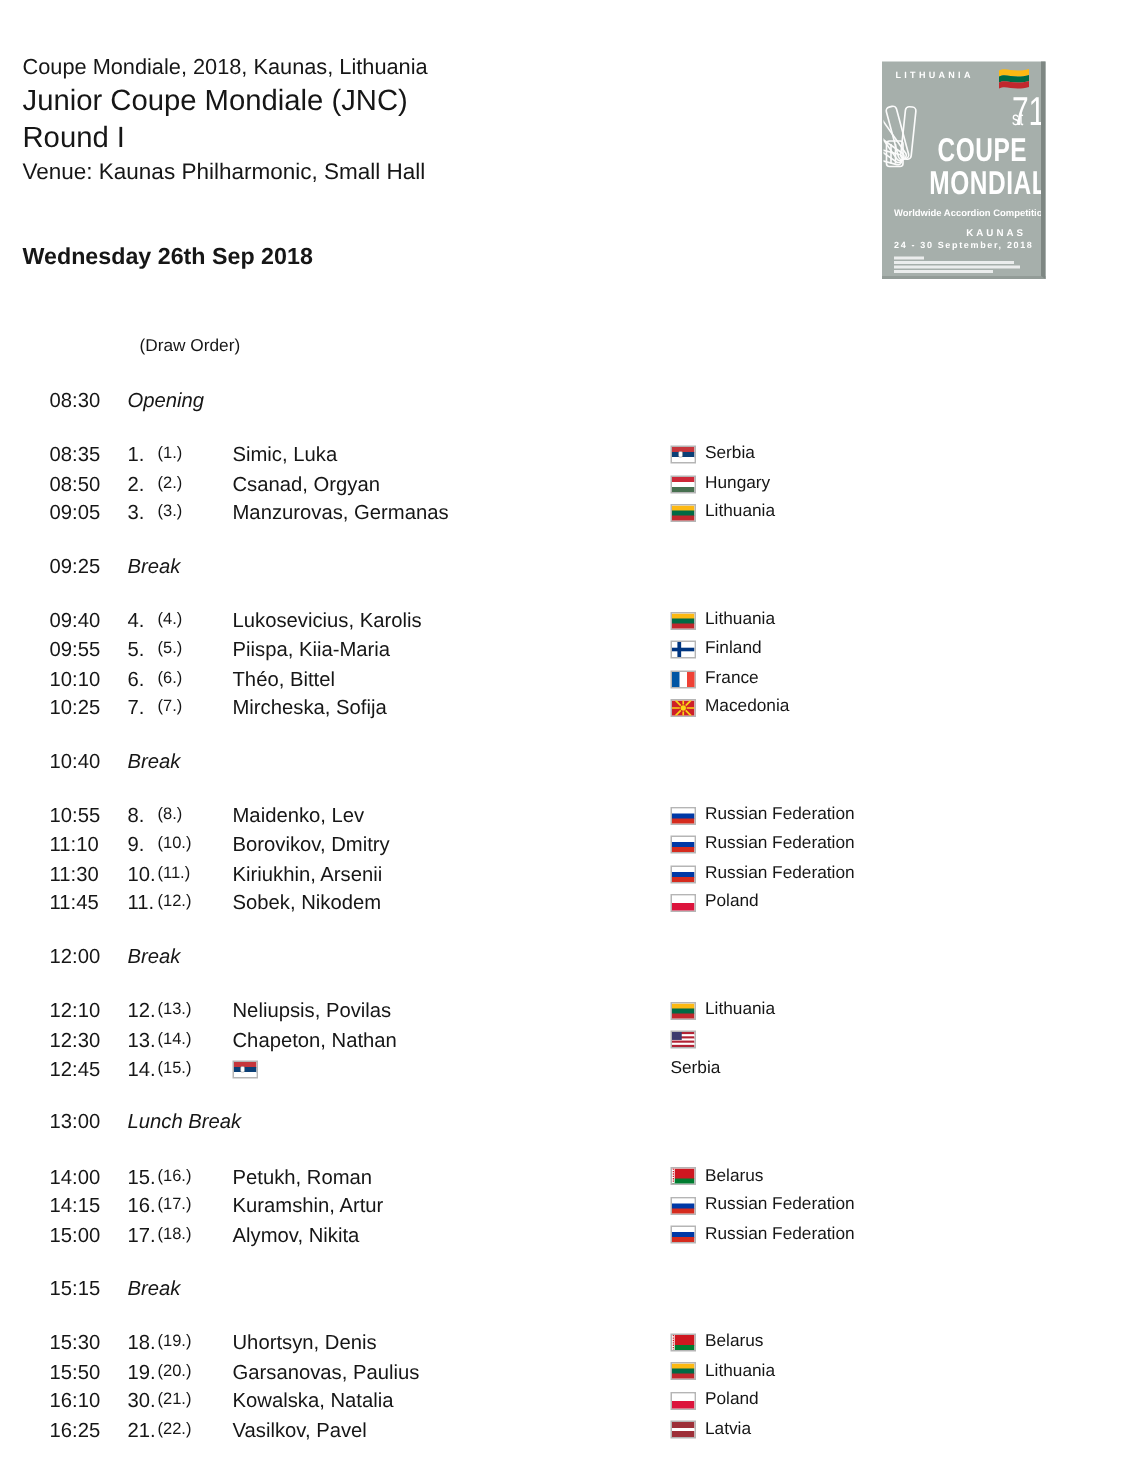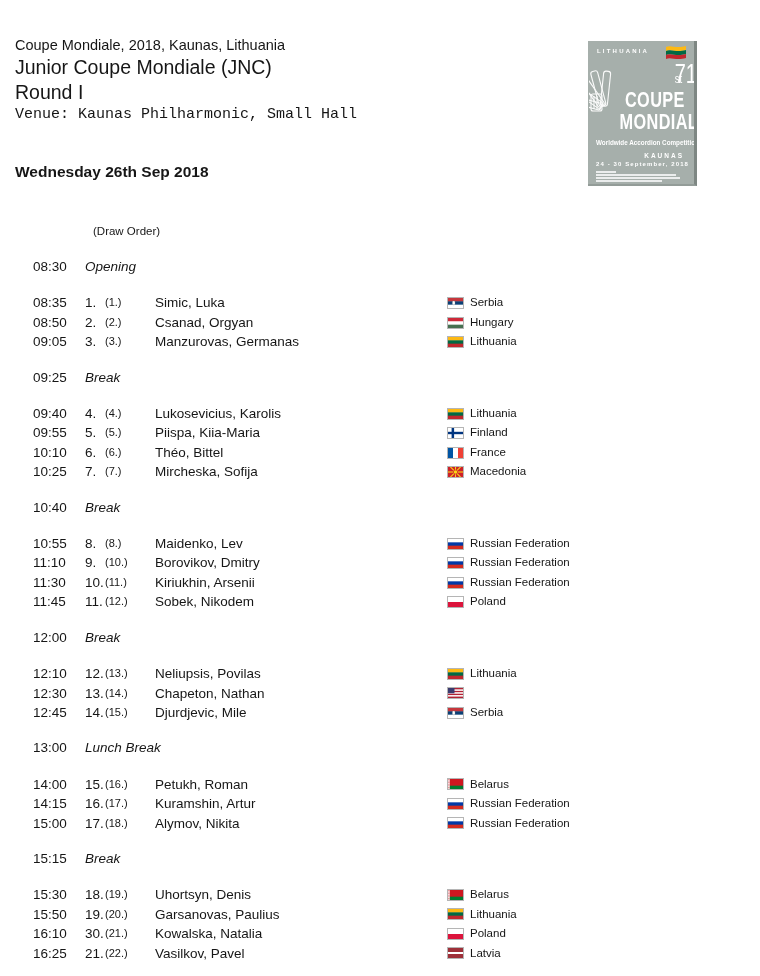--- a/index.html
+++ b/index.html
@@ -8,21 +8,21 @@
     font-family:"Liberation Sans","DejaVu Sans",sans-serif;
     position:relative;overflow:hidden;
   }
   .page{position:relative;width:760px;height:976px;}
 
   
   .header{margin:36px 0 0 15px;}
   .h-line1{font-size:14.5px;line-height:19px;}
   .h-line2{font-size:19.5px;line-height:25px;}
   .h-line3{font-size:19.5px;line-height:25px;}
-  .h-line4{font-size:15px;line-height:20px;font-family:Liberation Mono, monospace;}
+  .h-line4{font-size:15px;line-height:20px;}
   .date-heading{margin:39px 0 0 15px;font-size:15.5px;font-weight:bold;line-height:16px;}
   .draw-order{margin:44px 0 0 93px;font-size:11.5px;line-height:14px;}
 
   
   .schedule{margin-top:3px;padding-left:33px;display:flow-root;}
   .row{
     display:grid;
     grid-template-columns:52px 20px 50px 292px 23px auto;
     align-items:center;
     line-height:19.4px;font-size:13.5px;
@@ -371,21 +371,20 @@
               <rect x="0" y="0" width="6.5" height="5.3" fill="#3C3B6E"></rect>
             </svg>
           </span>
         </span>
   </div>
 
   <div class="row entry">
     <span class="c-time">12:45</span>
     <span class="c-seq">14.</span>
     <span class="c-draw">(15.)</span>
-    <span class="c-name">Djurdjevic, Mile</span>
     <span class="c-flag">
           <span class="flagbox">
             <svg xmlns="http://www.w3.org/2000/svg" width="15" height="10" viewBox="0 0 15 10">
               <rect x="0" y="0.00" width="15" height="3.73" fill="#C6363C"></rect>
               <rect x="0" y="3.33" width="15" height="3.73" fill="#0C4076"></rect>
               <rect x="0" y="6.67" width="15" height="3.73" fill="#FFFFFF"></rect>
               <rect x="4.4" y="3" width="2.6" height="3.8" rx="0.9" fill="#ffffff" stroke="#8a8a8a" stroke-width="0.3"></rect>
             </svg>
           </span>
         </span>

